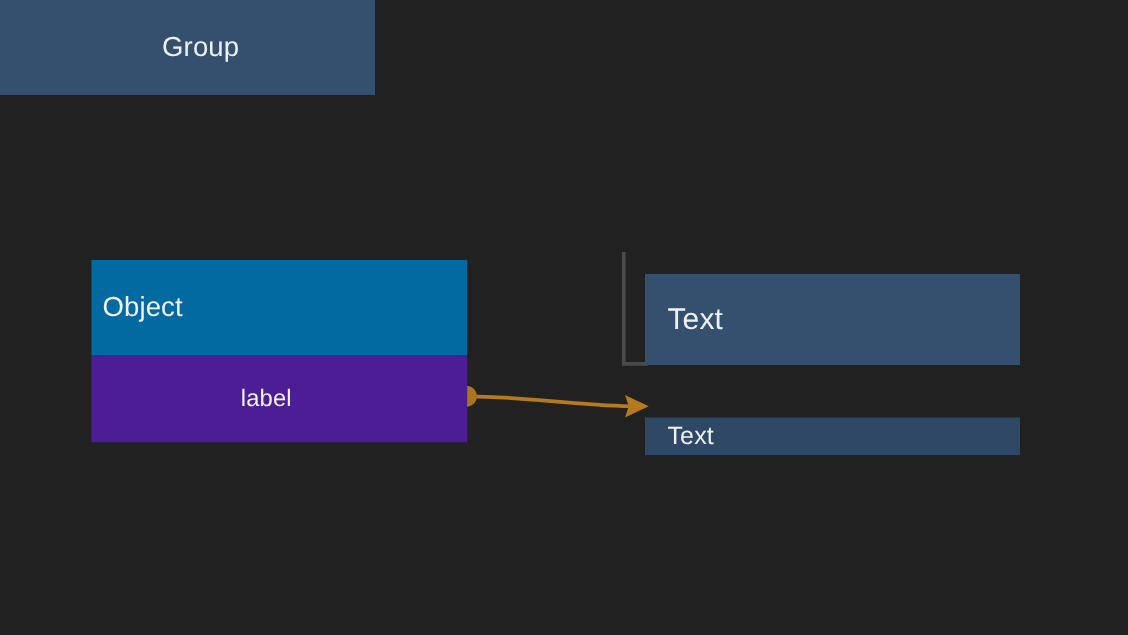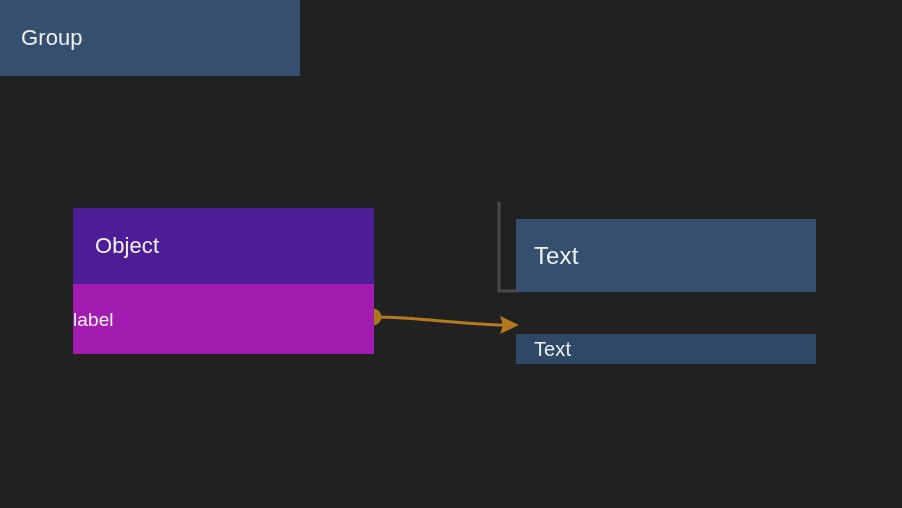--- a/index.html
+++ b/index.html
@@ -39,27 +39,27 @@
 
   
   #node-object {
     left: 73px;
     top: 208px;
     width: 301px;
     height: 146px;
   }
   #node-object .node-header {
     height: 76px;
-    background: #4c1d95;
-    padding-left: 22px;
+    background: #0369a1;
+    padding-left: 9px;
   }
   #node-object .node-body {
-    background: #a21caf;
+    background: #4c1d95;
     padding-right: 21px;
-    justify-content: flex-start;
+    justify-content: center;
   }
   #node-object .title {
     color: #f2f2f2;
     font-size: 22px;
     line-height: 1;
     letter-spacing: 0.1px;
   }
   #node-object .port-label {
     color: #f2f2f2;
     font-size: 19px;
@@ -71,20 +71,21 @@
   #node-group {
     left: 475px;
     top: 125px;
     width: 300px;
     height: 76px;
     background: #35506f;
     display: flex;
     align-items: center;
     padding-left: 21px;
     box-sizing: border-box;
+    justify-content: center;
   }
   #node-group .title {
     color: #eef1f4;
     font-size: 22px;
     line-height: 1;
     letter-spacing: 0.1px;
   }
 
   
   #node-text {

